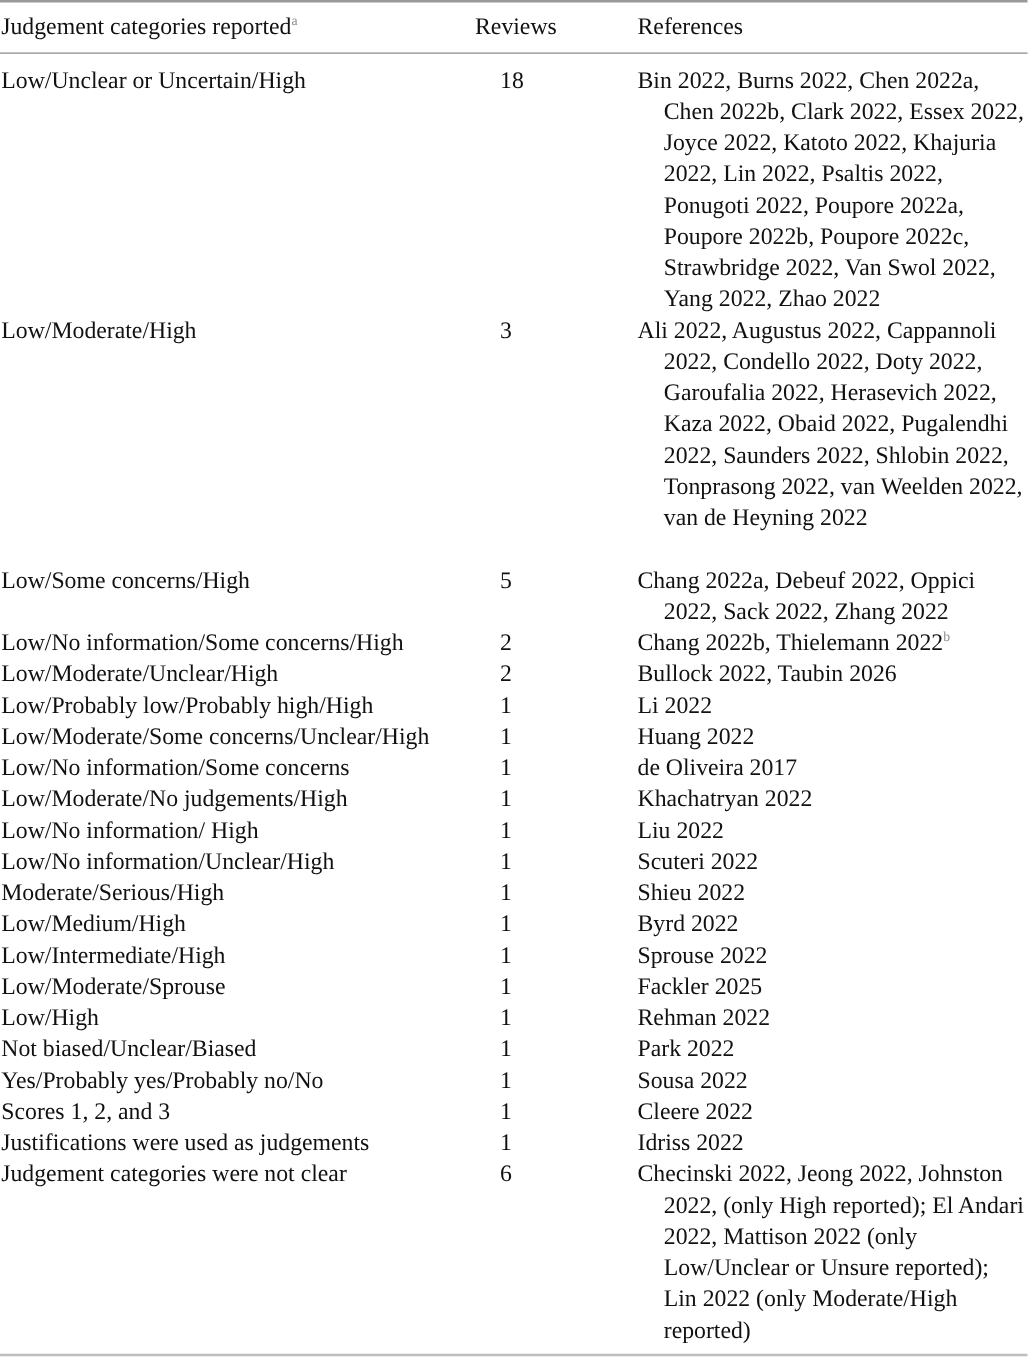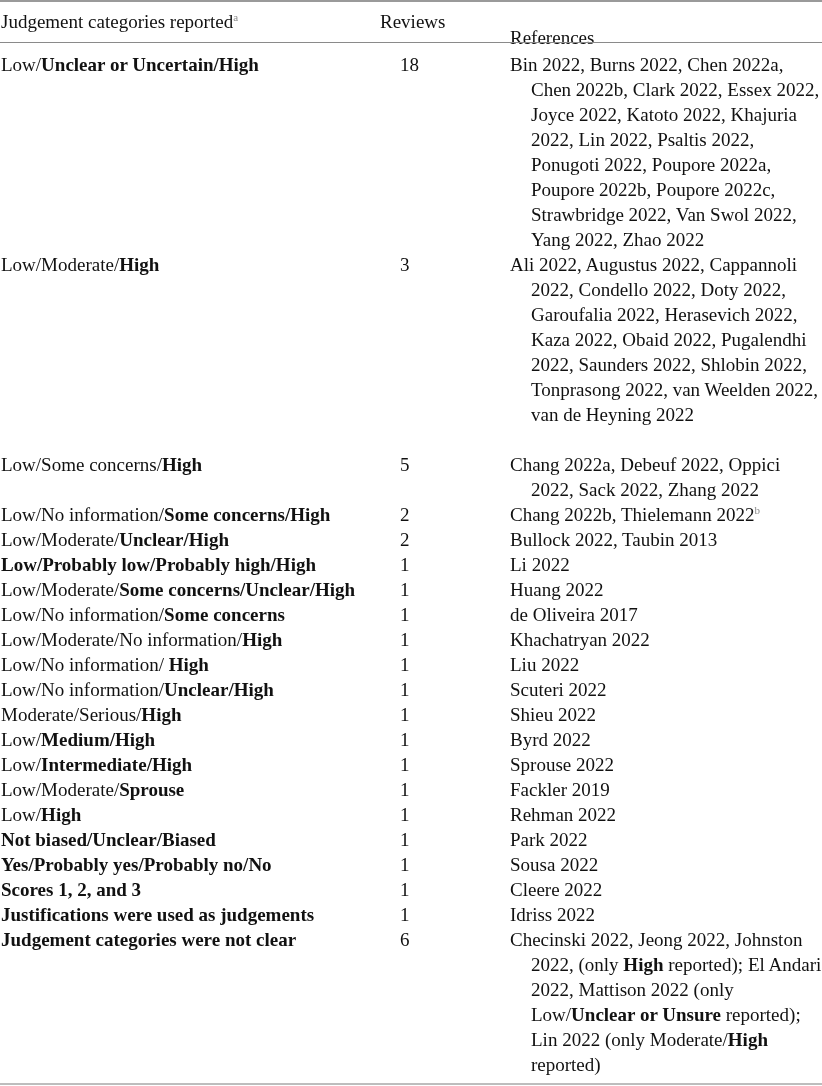--- a/index.html
+++ b/index.html
@@ -9,25 +9,25 @@
     font-size: 19px; color: #111111;
   }
   .table { position: absolute; left: 0; top: 0; width: 822px; }
   .rule-top { position: absolute; left: 0; top: 0; width: 822px; height: 2px; background: #9a9a9a; }
   .rule-mid { position: absolute; left: 0; top: 42px; width: 822px; height: 1px; background: #8a8a8a; }
   .rule-bot { position: absolute; left: 0; top: 1083px; width: 822px; height: 2px; background: #bdbdbd; }
   .row { position: absolute; left: 0; width: 822px; line-height: 25px; }
   .c1 { position: absolute; left: 1px; width: 405px; white-space: nowrap; }
   .c2 { position: absolute; left: 400px; width: 98px; text-align: left; }
   .c3 { position: absolute; left: 510px; width: 312px; padding-left: 21px; text-indent: -21px; box-sizing: border-box; }
-  .c3.single { white-space: nowrap; margin-top: 16px; }
+  .c3.single { white-space: nowrap; }
   .head { top: 9px; }
   .head .c2 { left: 380px; width: 98px; text-align: left; }
   sup.fn { font-size: 11px; color: #8c8c8c; vertical-align: 7px; line-height: 0; }
-  b { font-weight: bold; }
+  b { font-weight: normal; }
 </style>
 </head>
 <body>
 
 <div class="table">
   <div class="rule-top"></div>
 
   <div class="row head">
     <div class="c1"><span>Judgement categories reported</span><sup class="fn">a</sup></div>
     <div class="c2">Reviews</div>
@@ -53,39 +53,39 @@
         <div class="c3"><span>Chang 2022a, Debeuf 2022, Oppici 2022, Sack 2022, Zhang 2022</span></div>
       </div>
       <div class="row" style="top: 502px;">
         <div class="c1"><span>Low/No information/</span><b>Some concerns/High</b></div>
         <div class="c2">2</div>
         <div class="c3"><span>Chang 2022b, Thielemann 2022</span><sup class="fn">b</sup></div>
       </div>
       <div class="row" style="top: 527px;">
         <div class="c1"><span>Low/Moderate/</span><b>Unclear/High</b></div>
         <div class="c2">2</div>
-        <div class="c3"><span>Bullock 2022, Taubin 2013</span></div>
+        <div class="c3"><span>Bullock 2022, Taubin 2026</span></div>
       </div>
       <div class="row" style="top: 552px;">
         <div class="c1"><b>Low/Probably low/Probably high/High</b></div>
         <div class="c2">1</div>
         <div class="c3"><span>Li 2022</span></div>
       </div>
       <div class="row" style="top: 577px;">
         <div class="c1"><span>Low/Moderate/</span><b>Some concerns/Unclear/High</b></div>
         <div class="c2">1</div>
         <div class="c3"><span>Huang 2022</span></div>
       </div>
       <div class="row" style="top: 602px;">
         <div class="c1"><span>Low/No information/</span><b>Some concerns</b></div>
         <div class="c2">1</div>
         <div class="c3"><span>de Oliveira 2017</span></div>
       </div>
       <div class="row" style="top: 627px;">
-        <div class="c1"><span>Low/Moderate/No information/</span><b>High</b></div>
+        <div class="c1"><span>Low/Moderate/No judgements/</span><b>High</b></div>
         <div class="c2">1</div>
         <div class="c3"><span>Khachatryan 2022</span></div>
       </div>
       <div class="row" style="top: 652px;">
         <div class="c1"><span>Low/No information/ </span><b>High</b></div>
         <div class="c2">1</div>
         <div class="c3"><span>Liu 2022</span></div>
       </div>
       <div class="row" style="top: 677px;">
         <div class="c1"><span>Low/No information/</span><b>Unclear/High</b></div>
@@ -103,21 +103,21 @@
         <div class="c3"><span>Byrd 2022</span></div>
       </div>
       <div class="row" style="top: 752px;">
         <div class="c1"><span>Low/</span><b>Intermediate/High</b></div>
         <div class="c2">1</div>
         <div class="c3"><span>Sprouse 2022</span></div>
       </div>
       <div class="row" style="top: 777px;">
         <div class="c1"><span>Low/Moderate/</span><b>Sprouse</b></div>
         <div class="c2">1</div>
-        <div class="c3"><span>Fackler 2019</span></div>
+        <div class="c3"><span>Fackler 2025</span></div>
       </div>
       <div class="row" style="top: 802px;">
         <div class="c1"><span>Low/</span><b>High</b></div>
         <div class="c2">1</div>
         <div class="c3"><span>Rehman 2022</span></div>
       </div>
       <div class="row" style="top: 827px;">
         <div class="c1"><b>Not biased/Unclear/Biased</b></div>
         <div class="c2">1</div>
         <div class="c3"><span>Park 2022</span></div>

